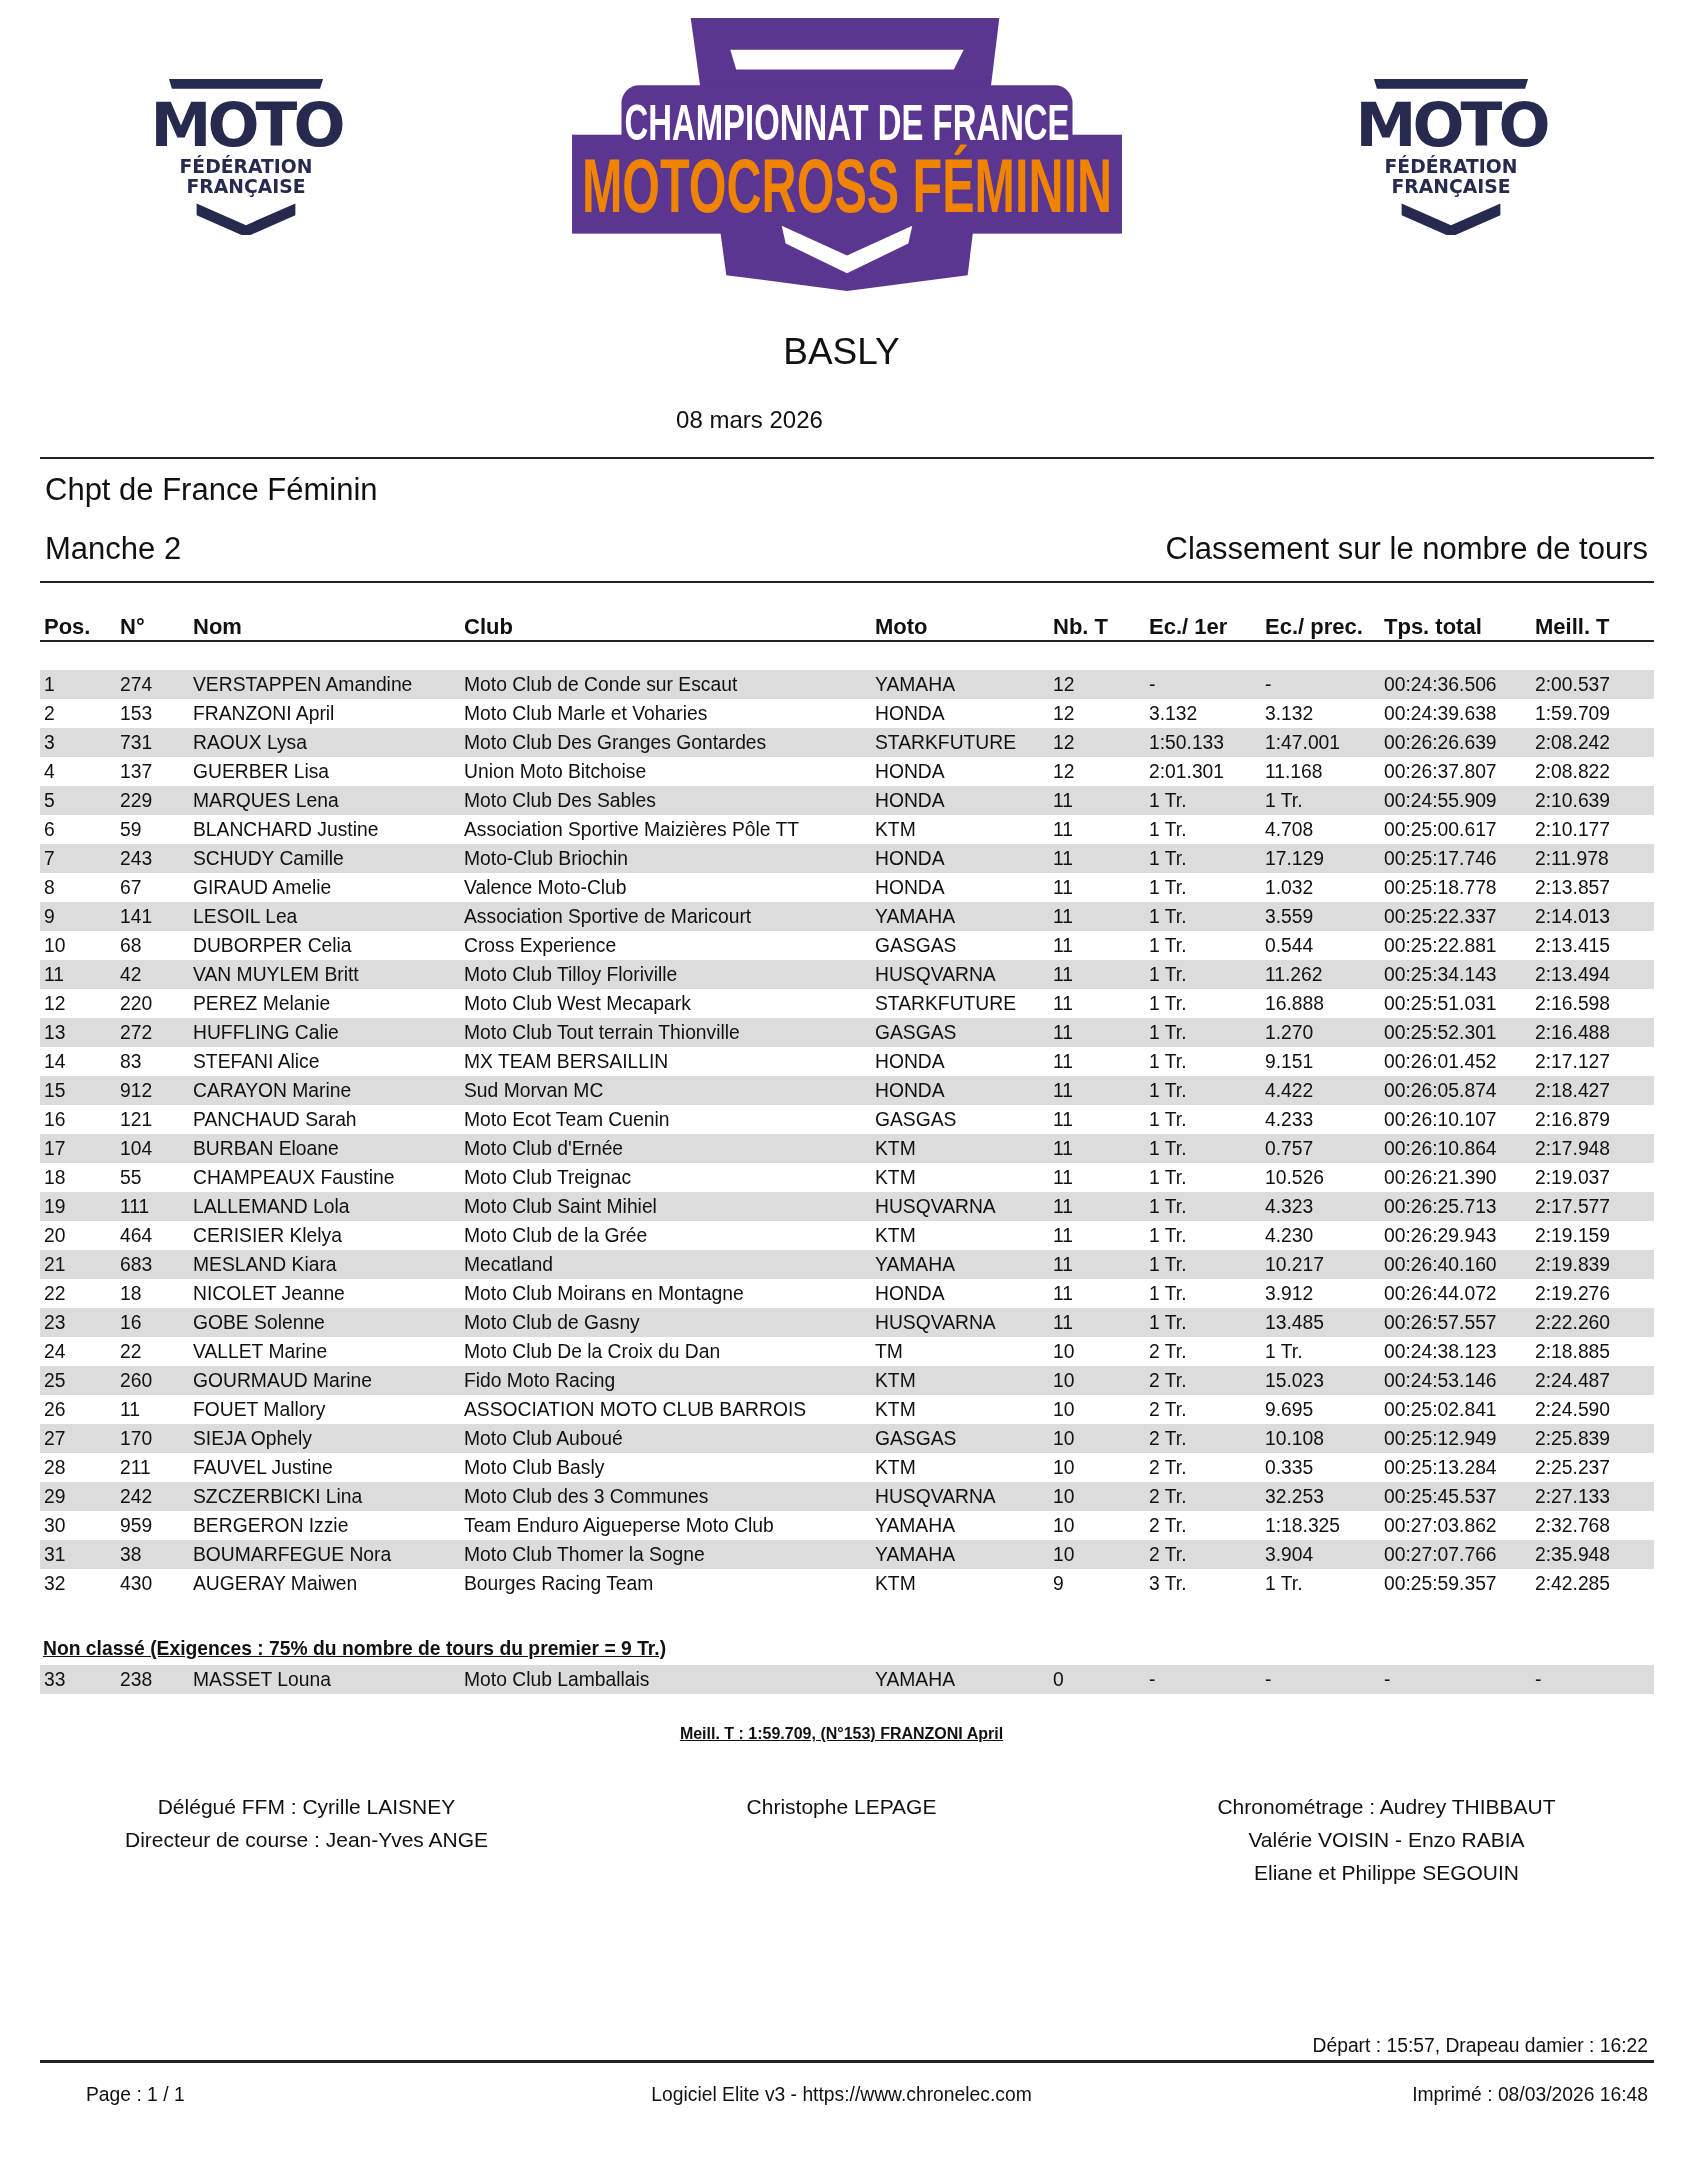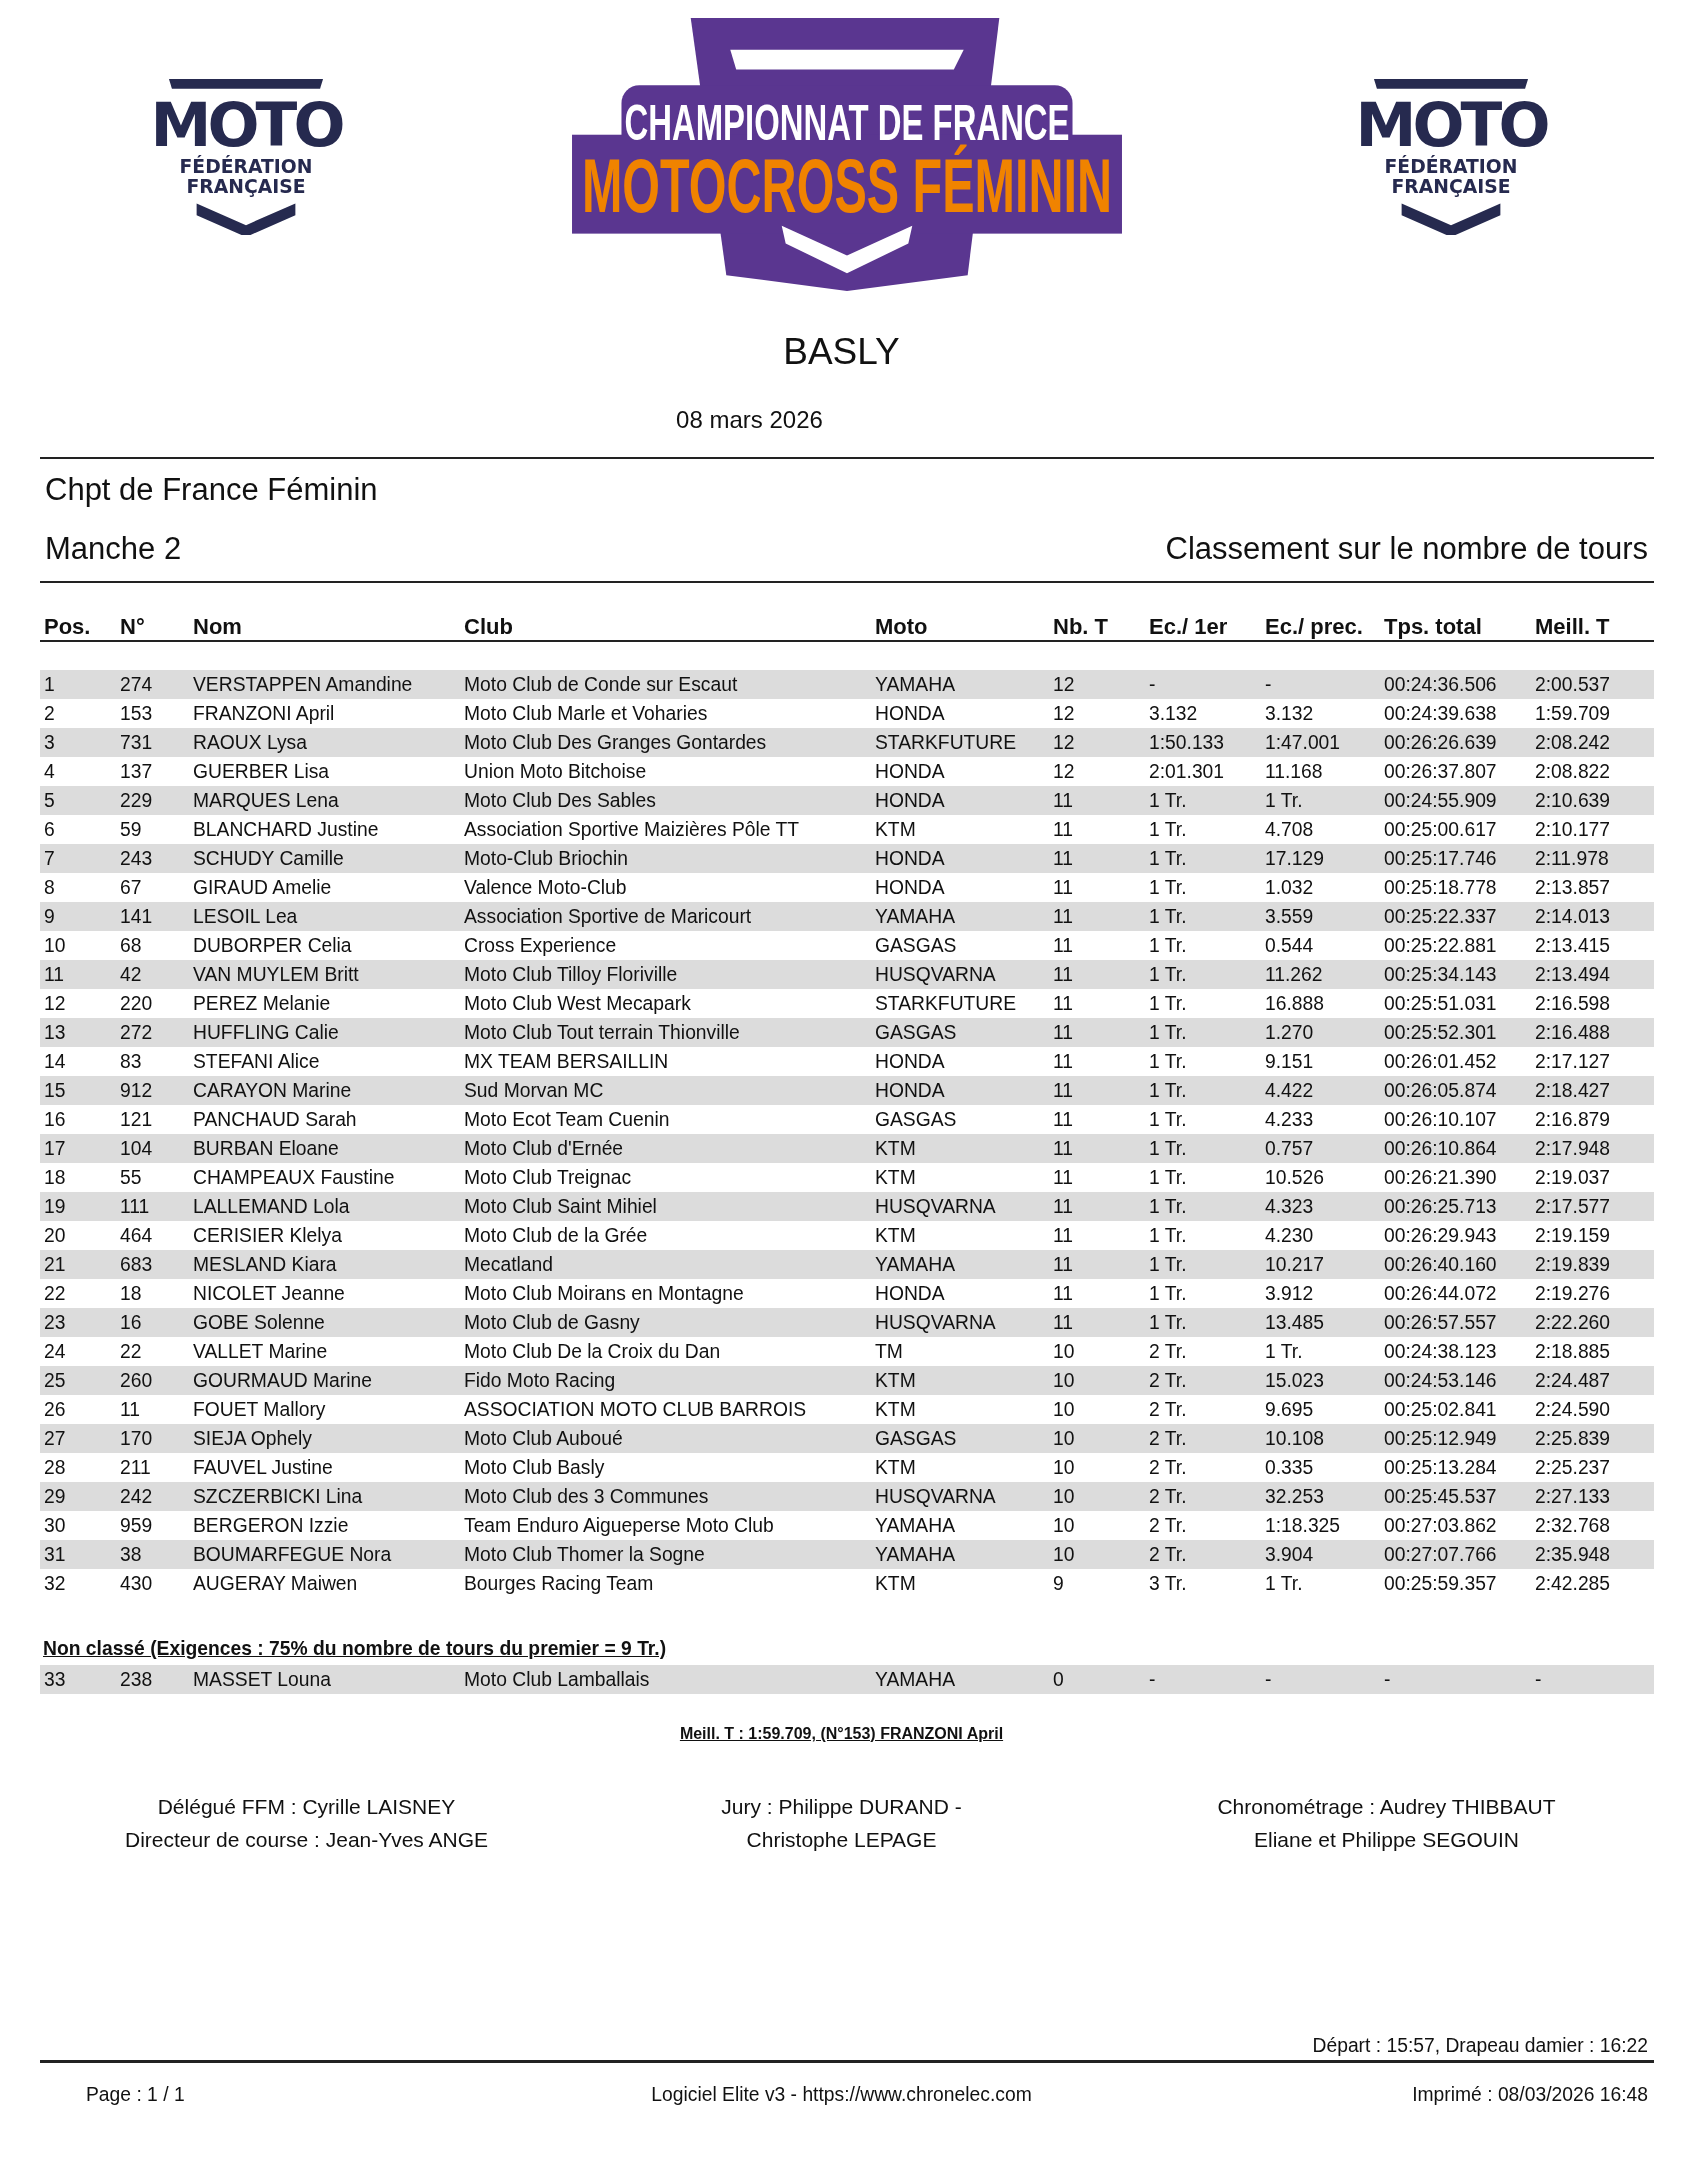--- a/index.html
+++ b/index.html
@@ -496,25 +496,25 @@
     </div>
   </div>
 
 <div class="best-lap">Meill. T : 1:59.709, (N°153) FRANZONI April</div>
 
 <div class="officials off-left">
   <div>Délégué FFM : Cyrille LAISNEY</div>
   <div>Directeur de course : Jean-Yves ANGE</div>
 </div>
 <div class="officials off-mid">
-  <div>Jury : Philippe DURAND -</div>
   <div>Christophe LEPAGE</div>
 </div>
 <div class="officials off-right">
   <div>Chronométrage : Audrey THIBBAUT</div>
+  <div>Valérie VOISIN - Enzo RABIA</div>
   <div>Eliane et Philippe SEGOUIN</div>
 </div>
 
 <div class="start-info">Départ : 15:57, Drapeau damier : 16:22</div>
 <div class="footer-rule"></div>
 <div class="footer f-left">Page : 1 / 1</div>
 <div class="footer f-mid">Logiciel Elite v3 - https://www.chronelec.com</div>
 <div class="footer f-right">Imprimé : 08/03/2026 16:48</div>
 
 

